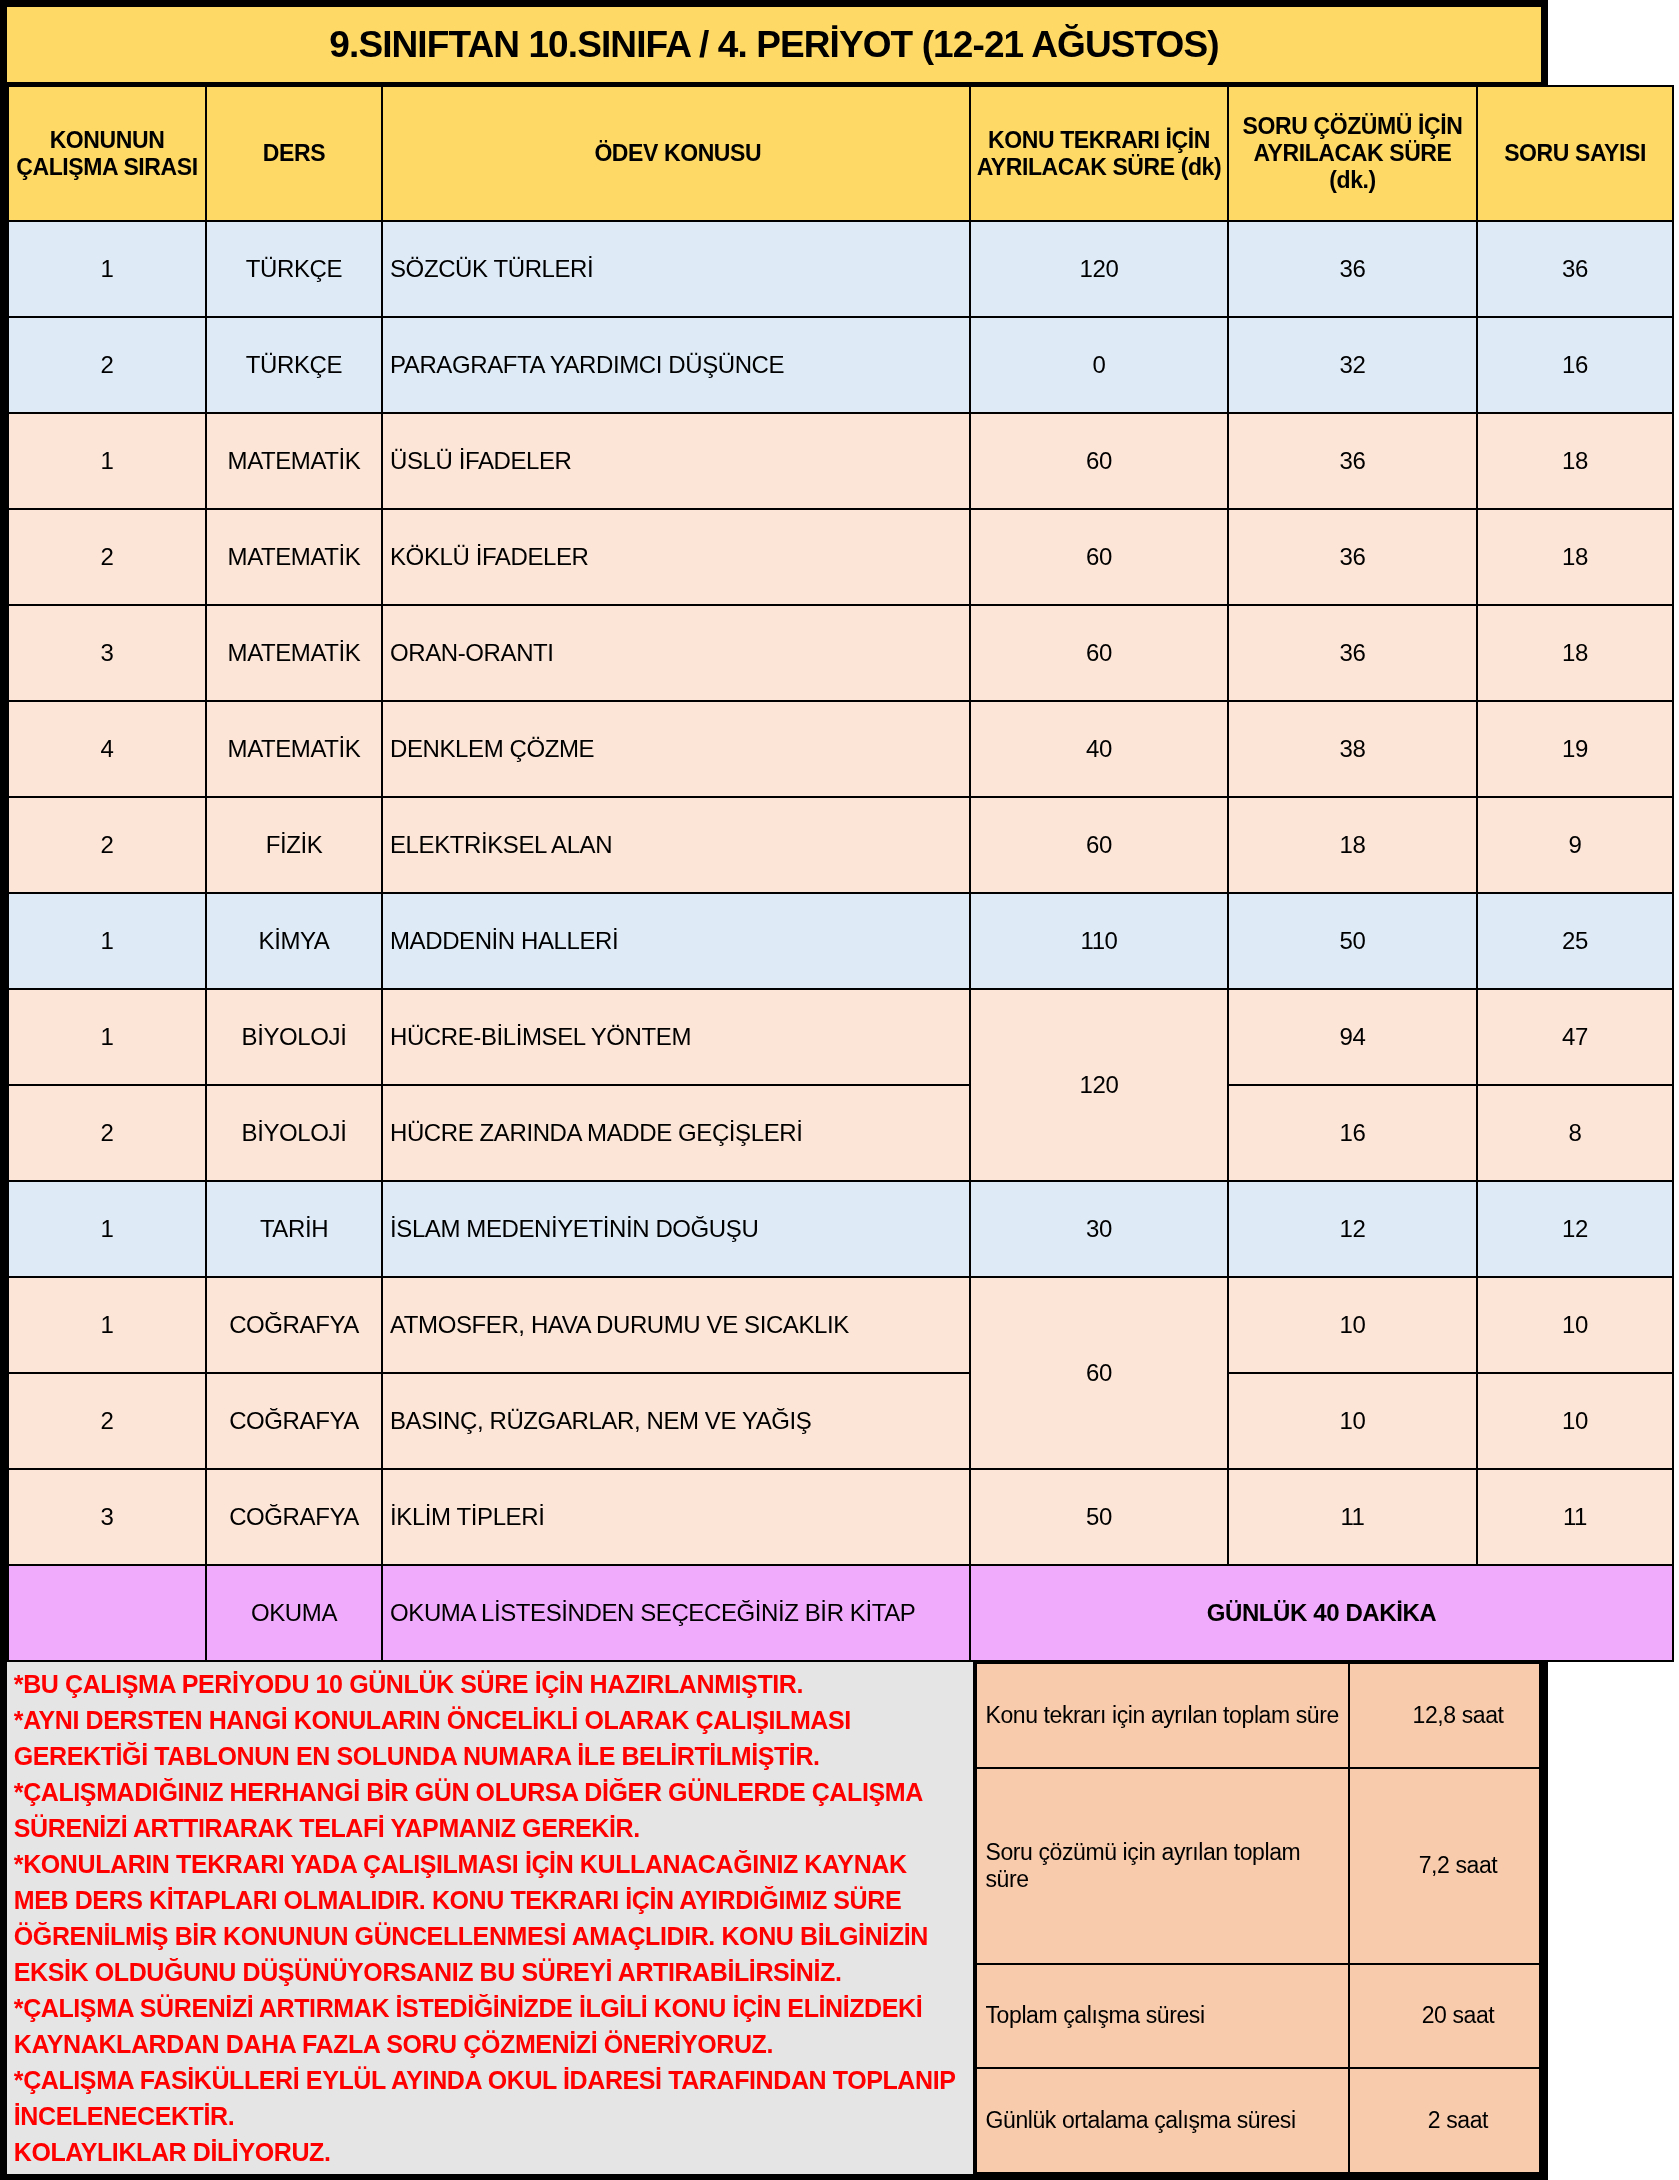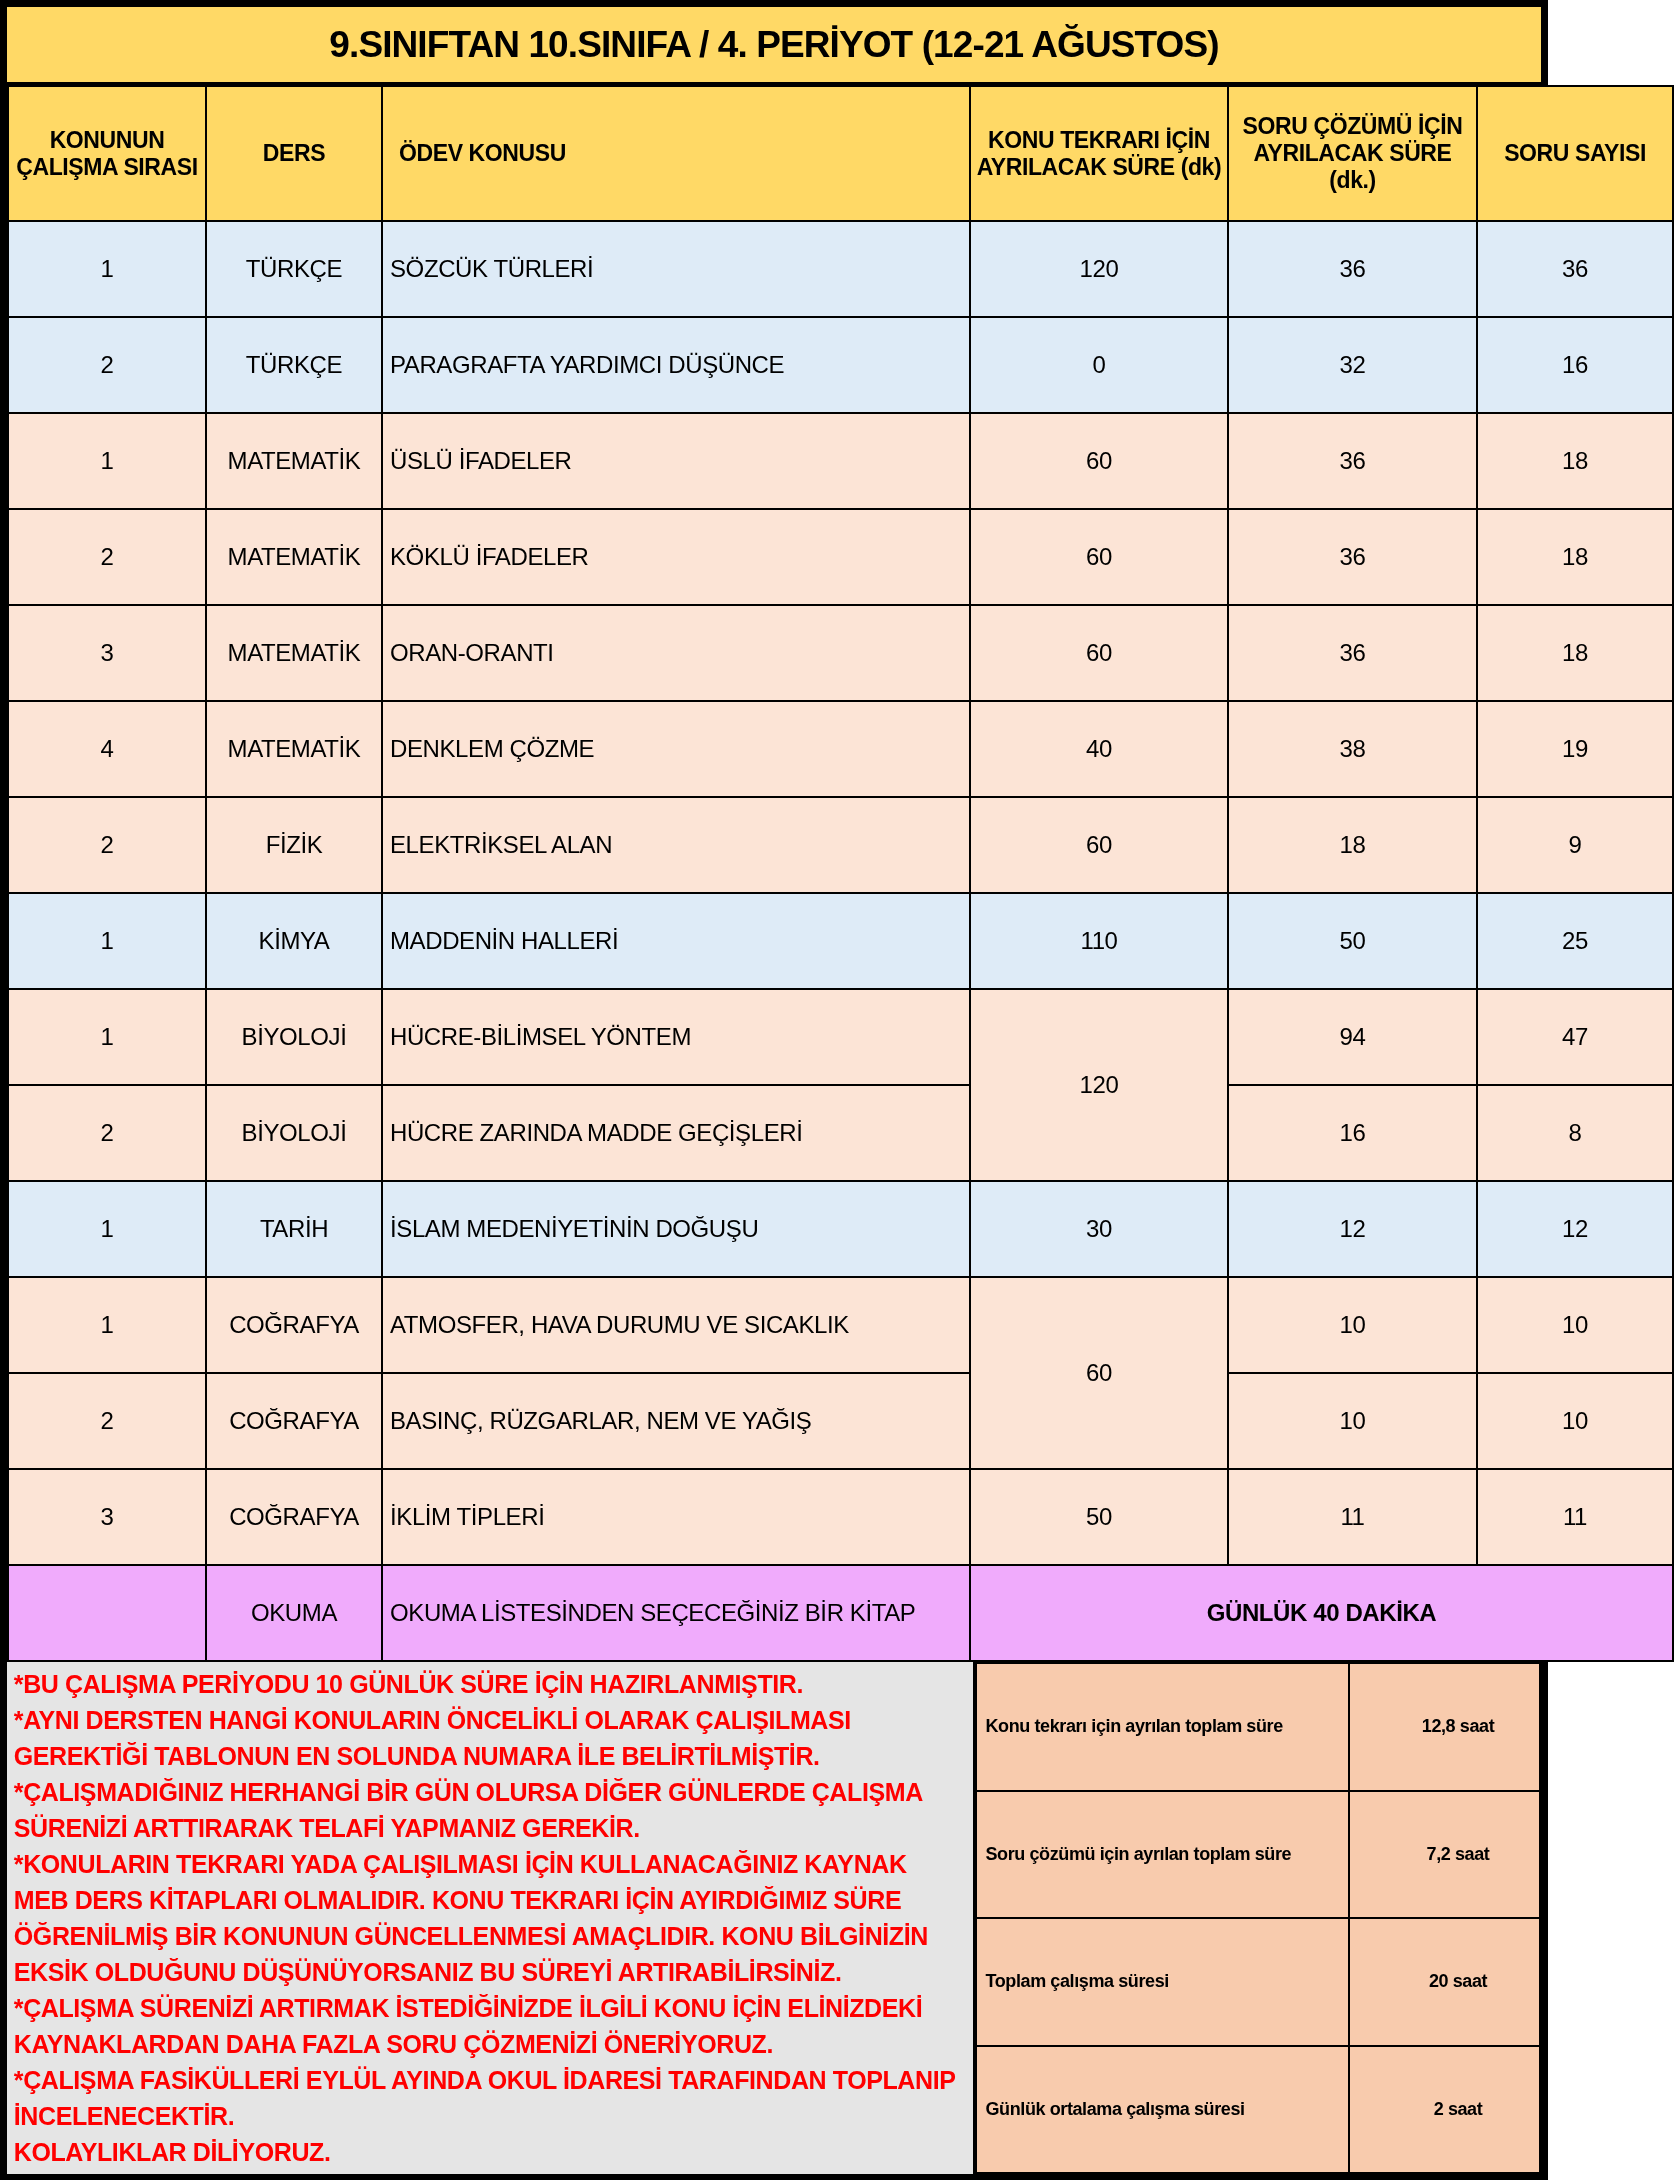--- a/index.html
+++ b/index.html
@@ -16,41 +16,41 @@
     font-size:37px;font-weight:bold;letter-spacing:-0.9px;box-sizing:border-box;
   }
   
   table.main{border-collapse:collapse;table-layout:fixed;width:100%;flex:0 0 auto;}
   table.main th,table.main td{
     border:2.6px solid #000;padding:0 3.4px;letter-spacing:-0.4px;
     overflow:hidden;box-sizing:border-box;
   }
   table.main thead tr{height:135px;}
   table.main th{background:#FFD966;font-size:23px;font-weight:bold;text-align:center;vertical-align:middle;}
-  table.main th.topic{text-align:left;padding-left:16px;}
+  table.main th.topic{text-align:center;padding-left:7px;}
   table.main tbody tr{height:96px;}
   table.main td{font-size:24px;text-align:center;vertical-align:middle;background:#fff;}
   table.main td.topic{text-align:left;padding-left:7px;}
   tr.row-blue  td{background:#DEEBF7;}
   tr.row-peach td{background:#FCE4D6;}
   tr.row-white td{background:#f0abfc;}
   td.daily{font-weight:bold;font-size:25.6px;}
   
   .bottom{flex:1 1 auto;display:flex;min-height:0;}
   .notes{
     width:968px;flex:0 0 968px;box-sizing:border-box;
     border-right:2.6px solid #000;padding:4.3px 8.5px 0 6.8px;background:#e5e5e5;
   }
   .notes p{
     margin:0;color:#FF0000;font-weight:bold;font-size:25px;
     line-height:36px;letter-spacing:-0.4px;
   }
   table.summary{border-collapse:collapse;table-layout:fixed;flex:1 1 auto;height:100%;width:100%;}
   table.summary td{
-    background:#F8CBAD;border:2.6px solid #000;font-weight:bold;font-size:18px;
+    background:#F8CBAD;border:2.6px solid #000;font-weight:normal;font-size:23px;
     letter-spacing:-0.4px;vertical-align:middle;box-sizing:border-box;
   }
   table.summary td.lbl{text-align:left;padding-left:8.5px;}
   table.summary td.val{width:191px;text-align:center;padding-left:28px;}
 </style>
 </head>
 <body>
 
 <div class="sheet">
 

